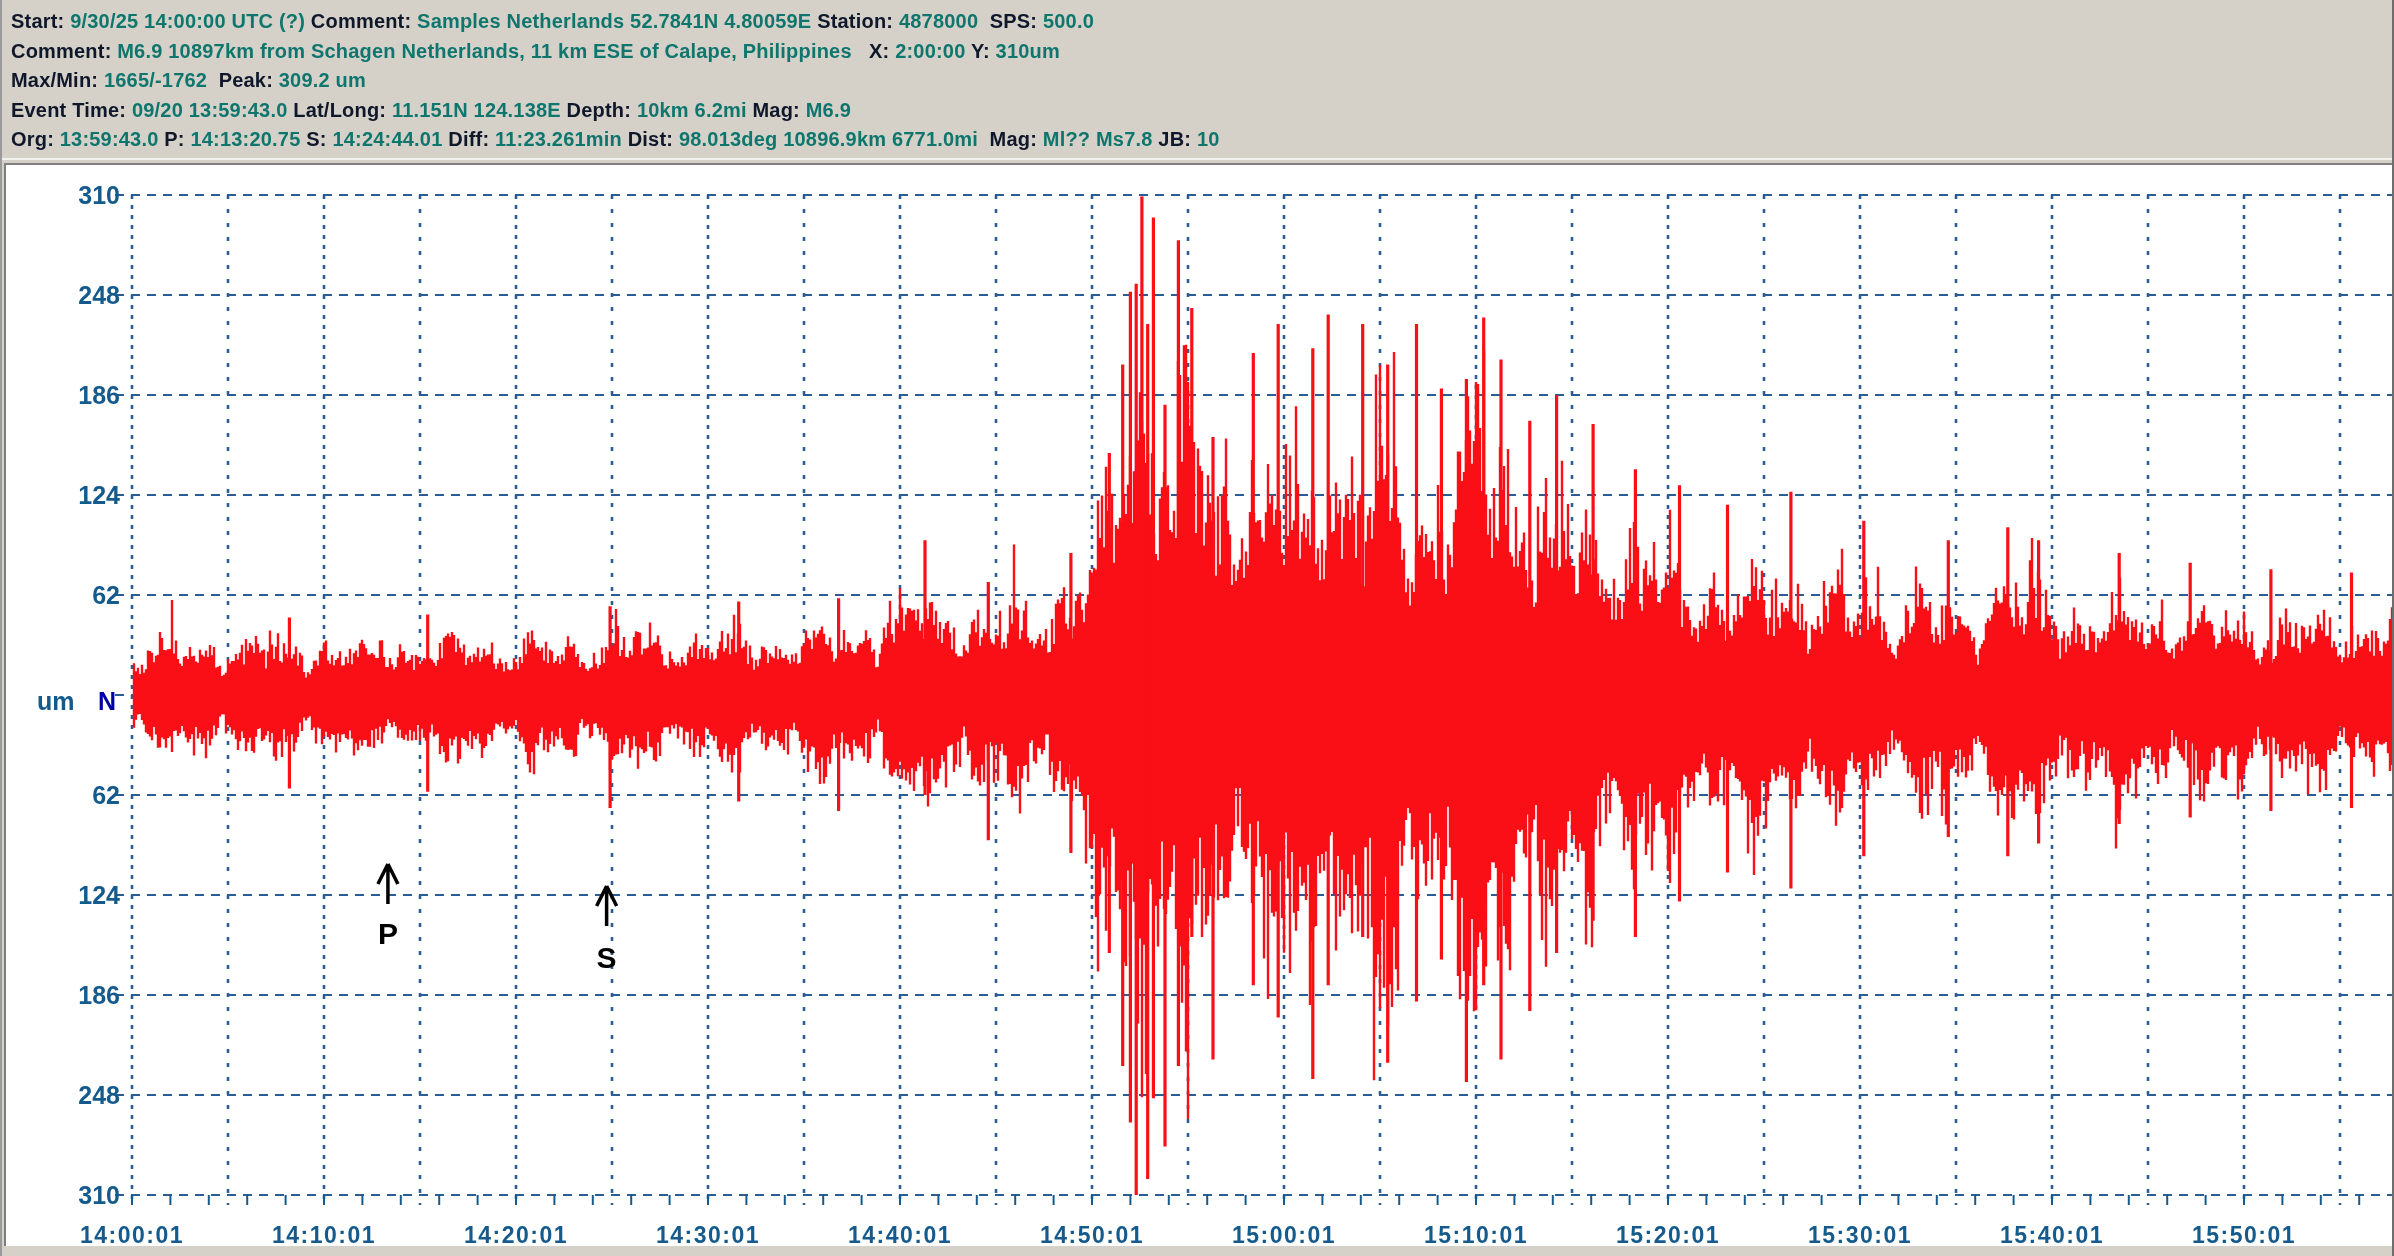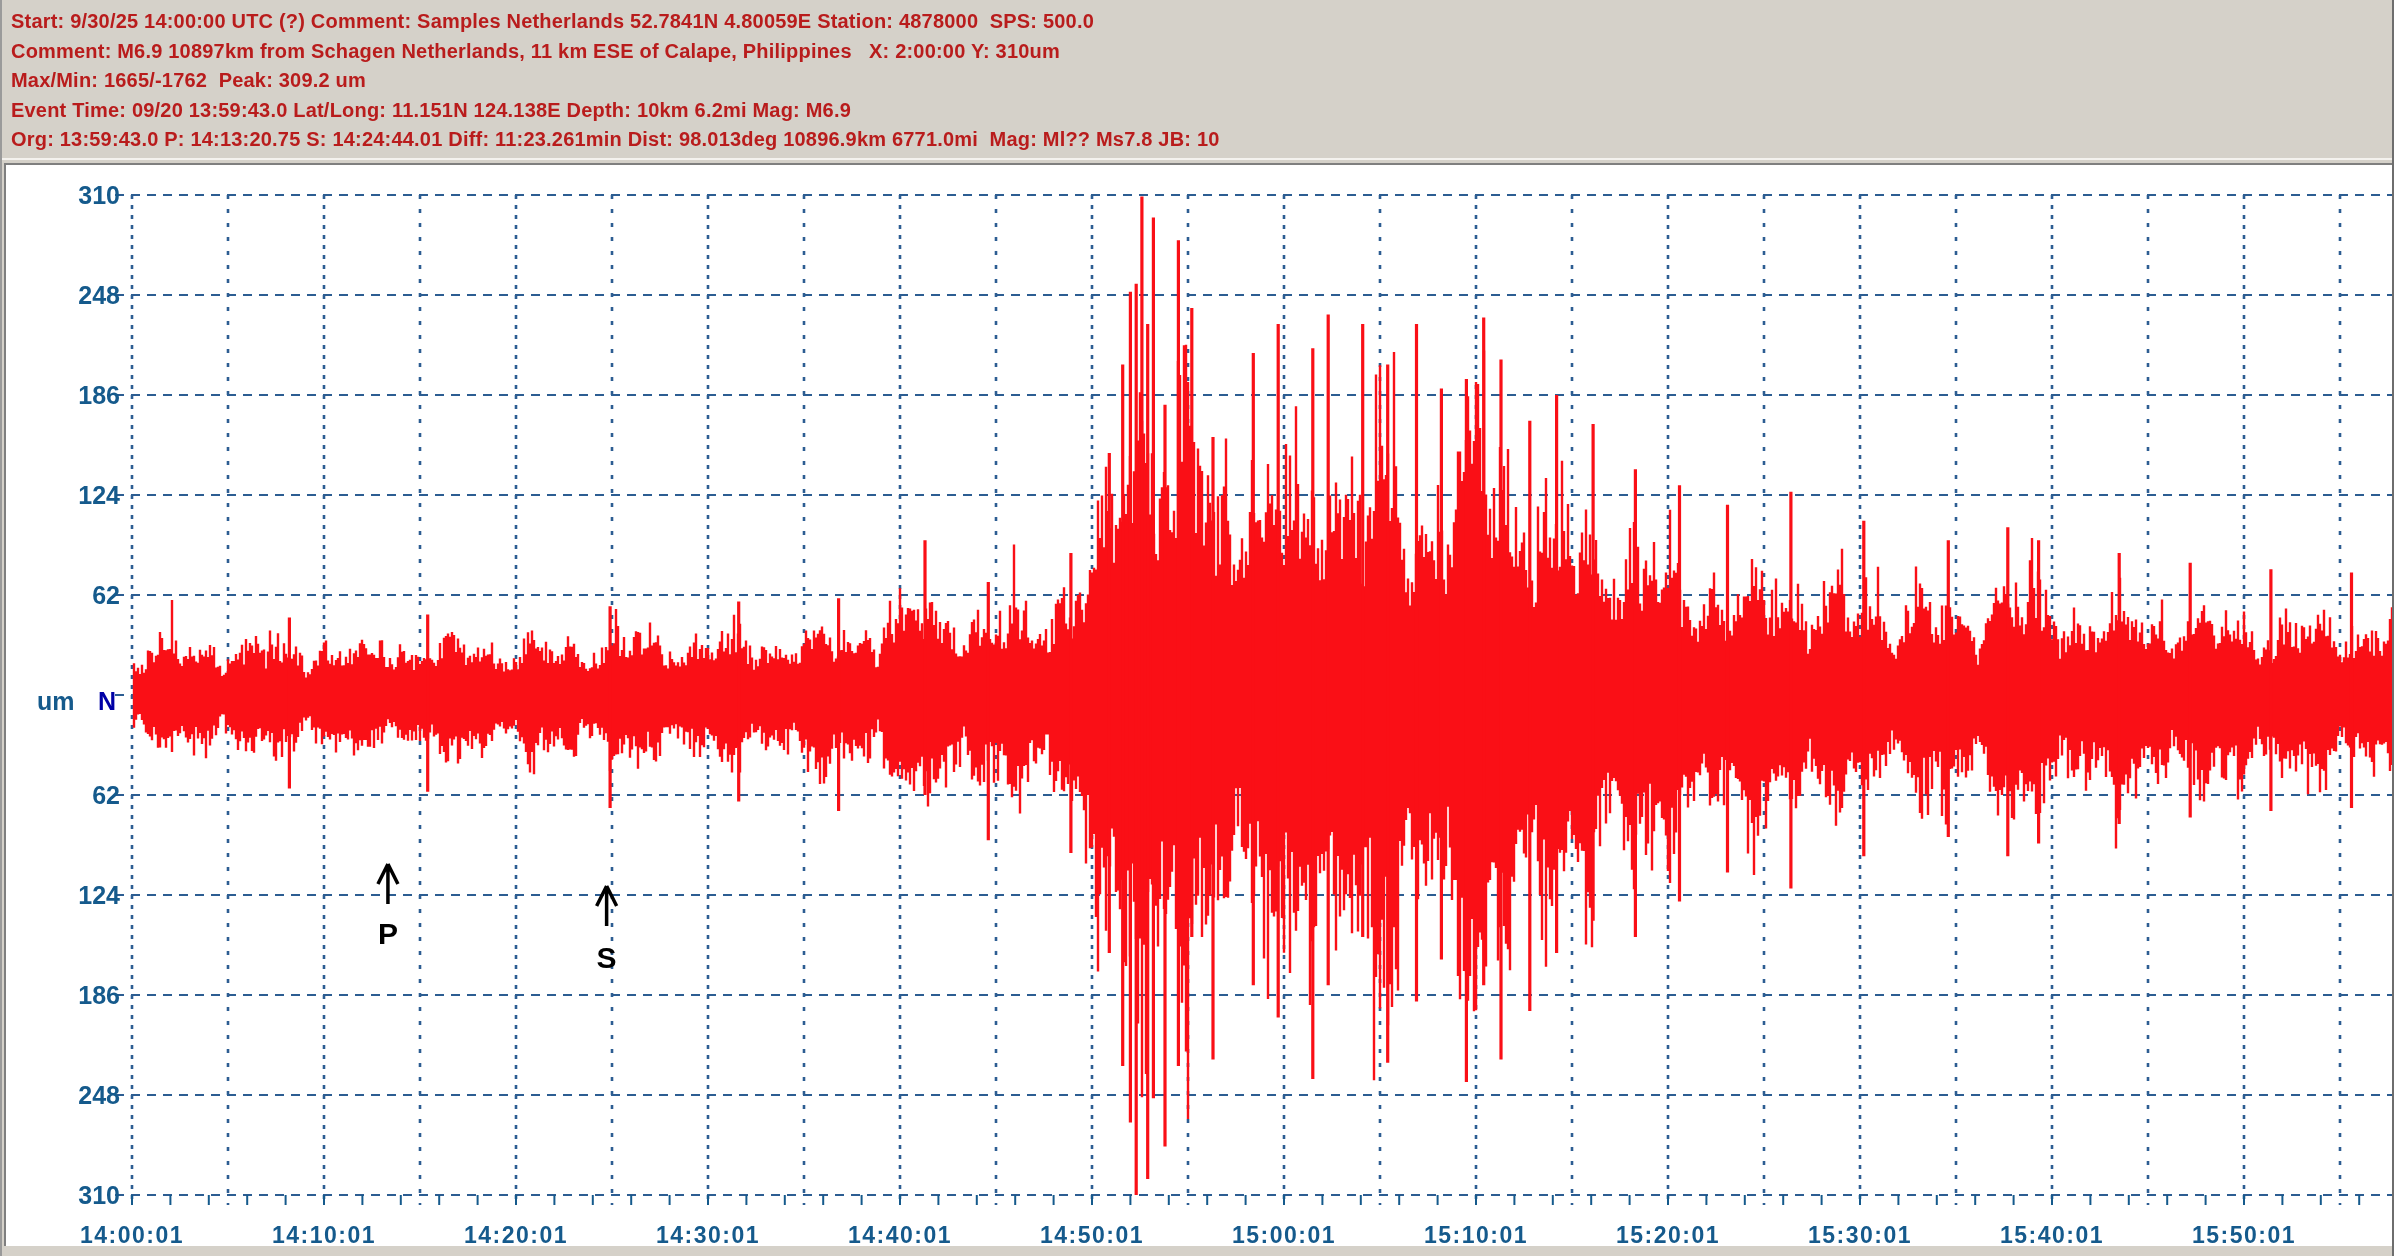--- a/index.html
+++ b/index.html
@@ -3,22 +3,22 @@
 <meta charset="utf-8">
 <style>
   html,body{margin:0;padding:0;background:#8a8a8a;}
   #app{position:relative;width:2394px;height:1256px;background:#d5d1c9;overflow:hidden;
        font-family:"Liberation Sans","DejaVu Sans",sans-serif;
        border-left:2px solid #9a9a9a;border-right:2px solid #6e6e6e;box-sizing:border-box;}
   #header{position:absolute;left:0;top:0;width:2394px;height:160px;background:#d5d1c9;
           padding:7px 0 0 9px;box-sizing:border-box;
           border-bottom:2px solid #f4f2ee;}
   .hline{font-size:20px;font-weight:bold;line-height:29.5px;white-space:pre;letter-spacing:0.2px;}
-  .hline .k{color:#b91c1c;}
-  .hline .v{color:#b91c1c;}
+  .hline .k{color:#0f172a;}
+  .hline .v{color:#0f766e;}
   #chartpanel{position:absolute;left:2px;top:163px;width:2388px;height:1083px;background:#ffffff;
               border-top:2px solid #7f7f7f;border-left:2px solid #7f7f7f;box-sizing:border-box;}
   #plot{position:absolute;left:0;top:0;}
   svg text{font-family:"Liberation Sans","DejaVu Sans",sans-serif;font-weight:bold;}
 </style>
 </head>
 <body>
 
 <div id="app">
   <div id="header">

